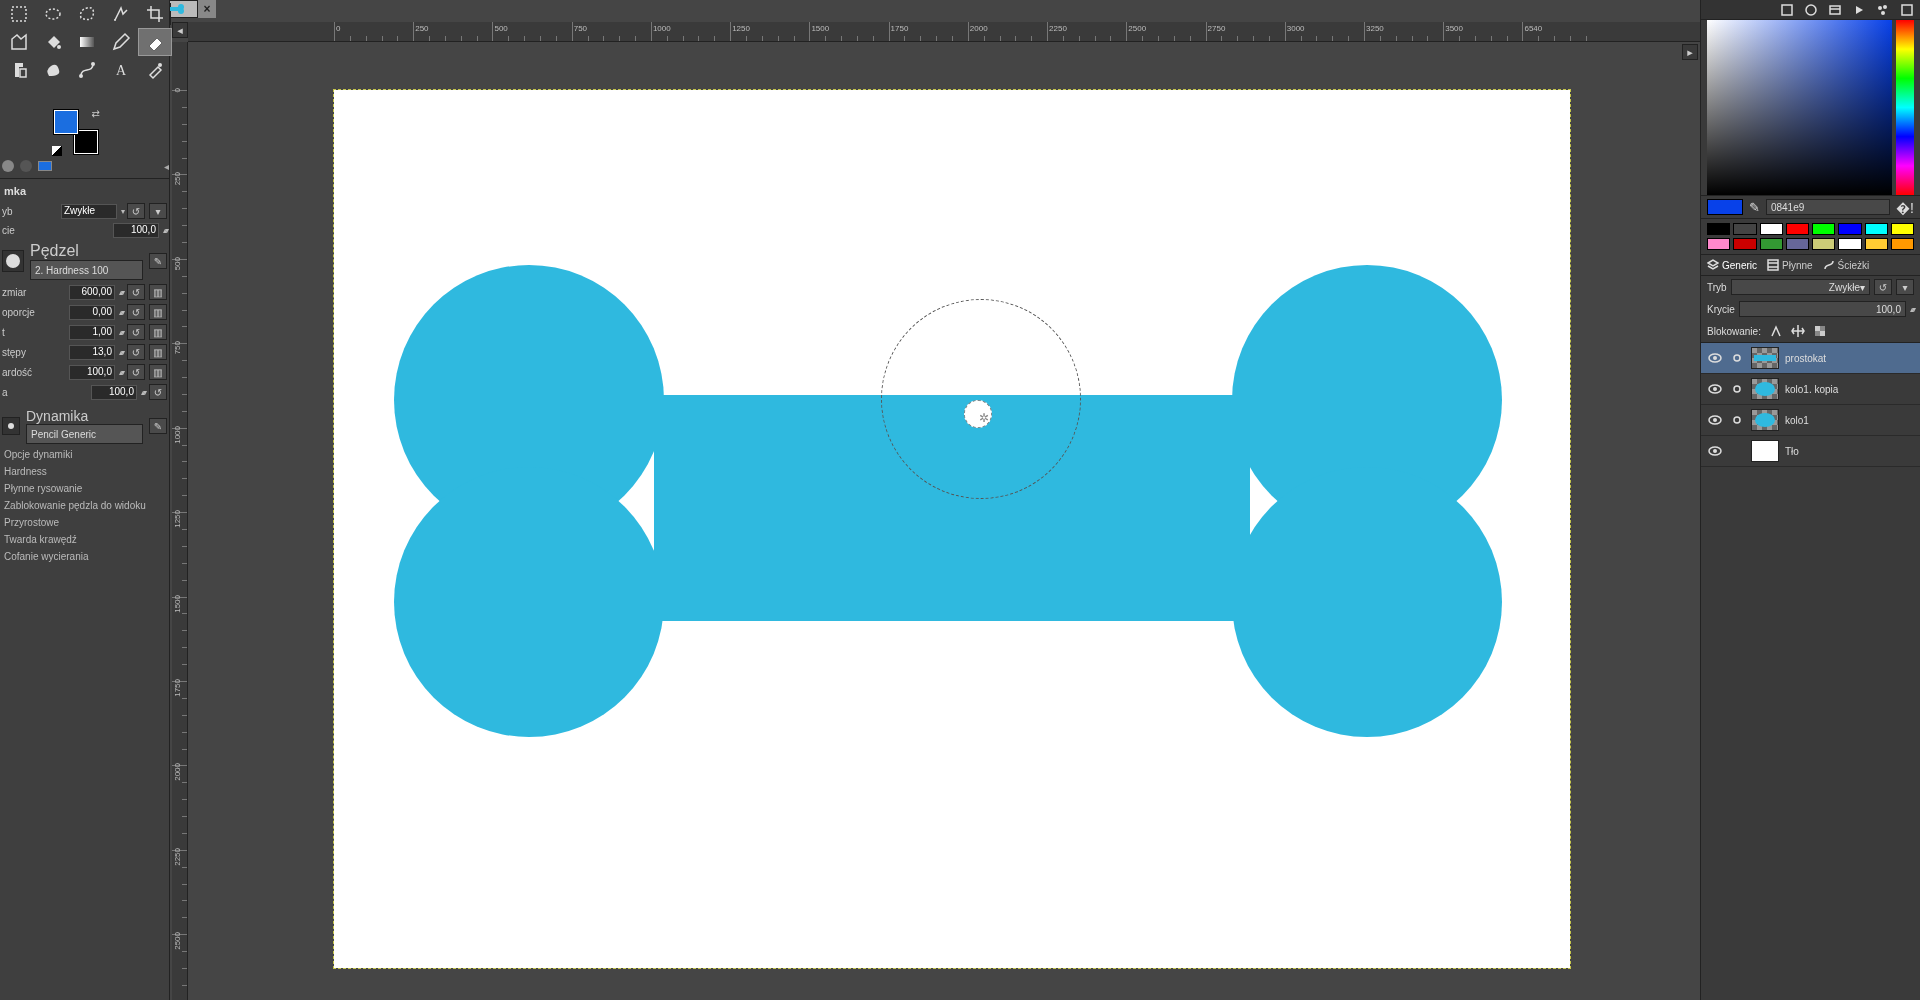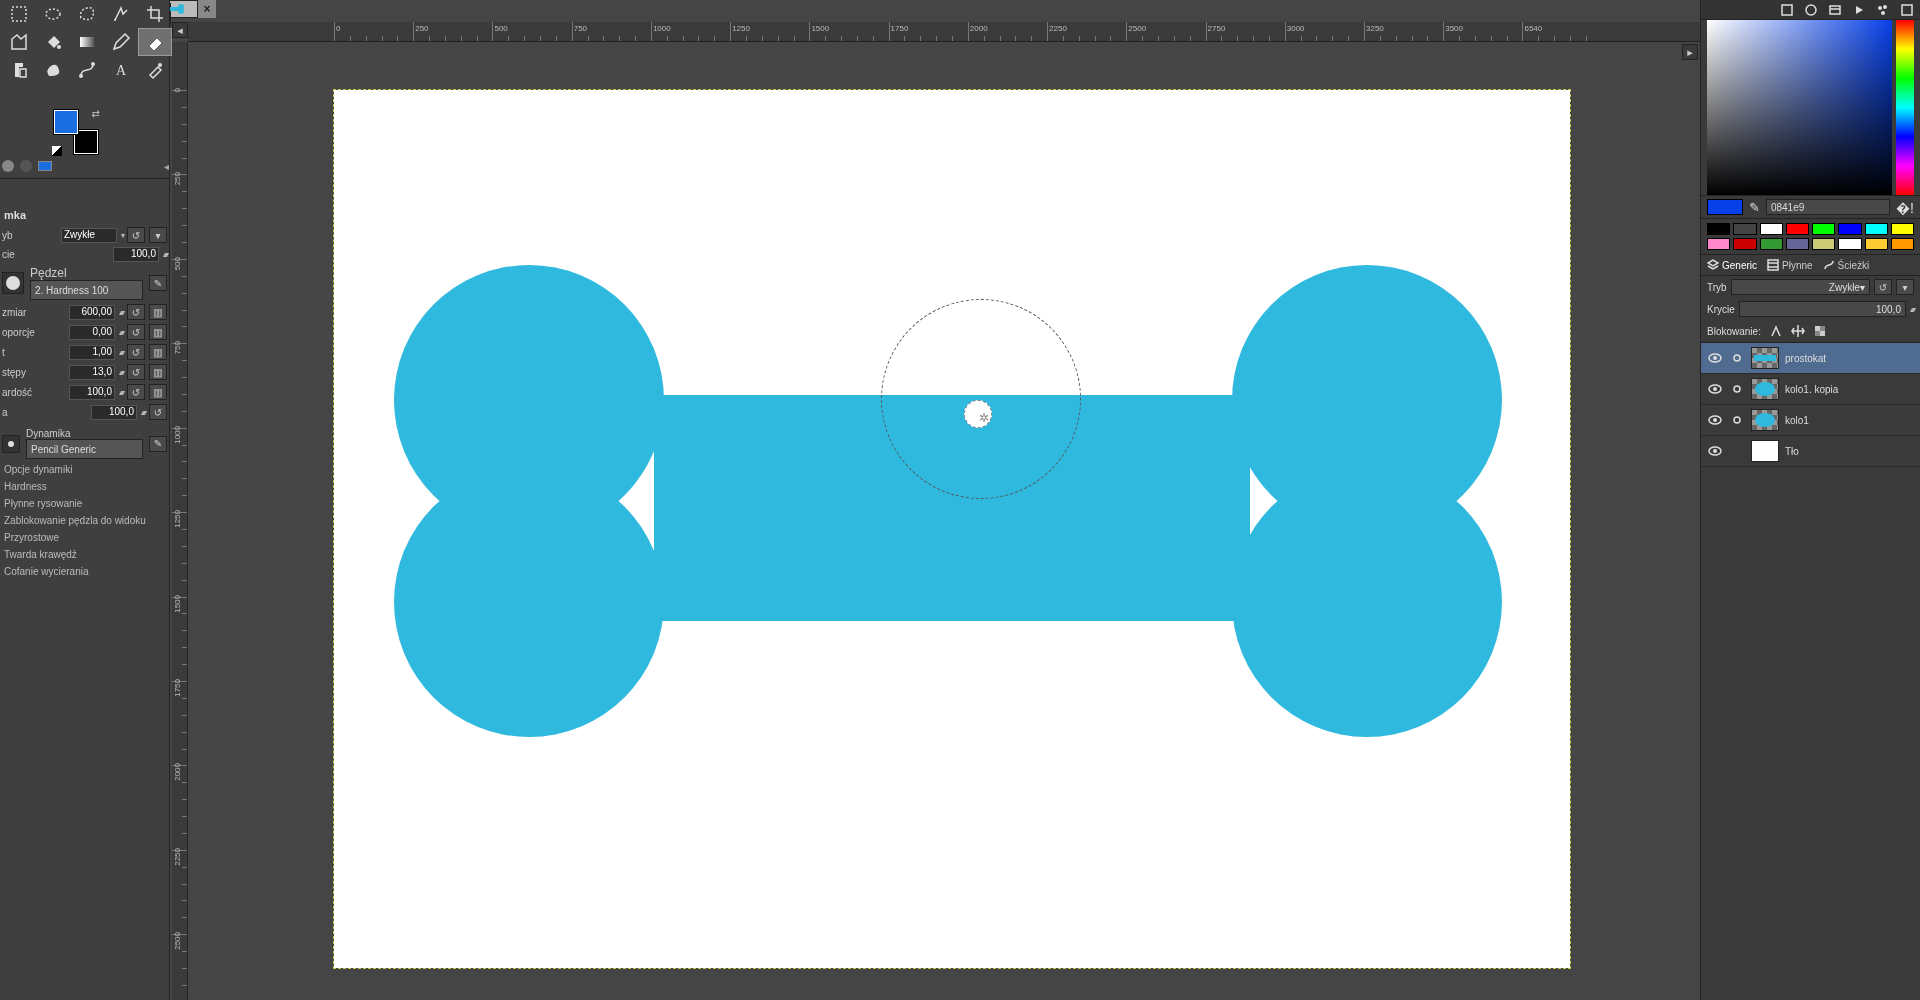--- a/index.html
+++ b/index.html
@@ -107,21 +107,20 @@
 
   
   .options {
     margin-top: 6px;
     border-top: 1px solid #222;
     padding: 4px 2px;
   }
   .opt-title {
     font-weight: bold;
     padding: 2px 0 4px 2px;
-    margin-top: 24px;
   }
   .opt-row {
     display: flex; align-items: center;
     gap: 4px;
     padding: 2px 0;
     font-size: 10px;
   }
   .opt-row .lbl { flex: 1; color:#ccc; overflow:hidden; text-overflow:ellipsis;}
   .opt-row .val {
     width: 46px; height: 15px;
@@ -479,21 +478,21 @@
       <span class="lbl">cie</span>
       <span class="val">100,0</span>
       <span class="arrows">▴▾</span>
     </div>
 
     <div class="opt-row" style="gap:6px">
       <div class="brushprev">
           <div class="dot"></div>
         </div>
       <div style="flex:1">
-        <div style="font-size:12px;color:#ccc">Pędzel</div>
+        <div style="font-size:16px;color:#ccc">Pędzel</div>
         <div class="brushname">2. Hardness 100</div>
       </div>
       <span class="iconbtn">✎</span>
     </div>
 
     <div class="opt-row">
       <span class="lbl">zmiar</span>
       <span class="val">600,00</span>
       <span class="arrows">▴▾</span>
       <span class="iconbtn">↺</span>
@@ -532,21 +531,21 @@
       <span class="val">100,0</span>
       <span class="arrows">▴▾</span>
       <span class="iconbtn">↺</span>
     </div>
 
     <div class="opt-row" style="gap:6px;margin-top:4px">
       <div class="brushprev" style="width:18px;height:18px">
           <div class="dot" style="width:6px;height:6px"></div>
         </div>
       <div style="flex:1">
-        <div style="font-size:10px;color:#ccc">Dynamika</div>
+        <div style="font-size:14px;color:#ccc">Dynamika</div>
         <div class="brushname">Pencil Generic</div>
       </div>
       <span class="iconbtn">✎</span>
     </div>
 
     <div class="opt-check">
         <span>Opcje dynamiki</span>
       </div>
     <div class="opt-check">
         <span>Hardness</span>

